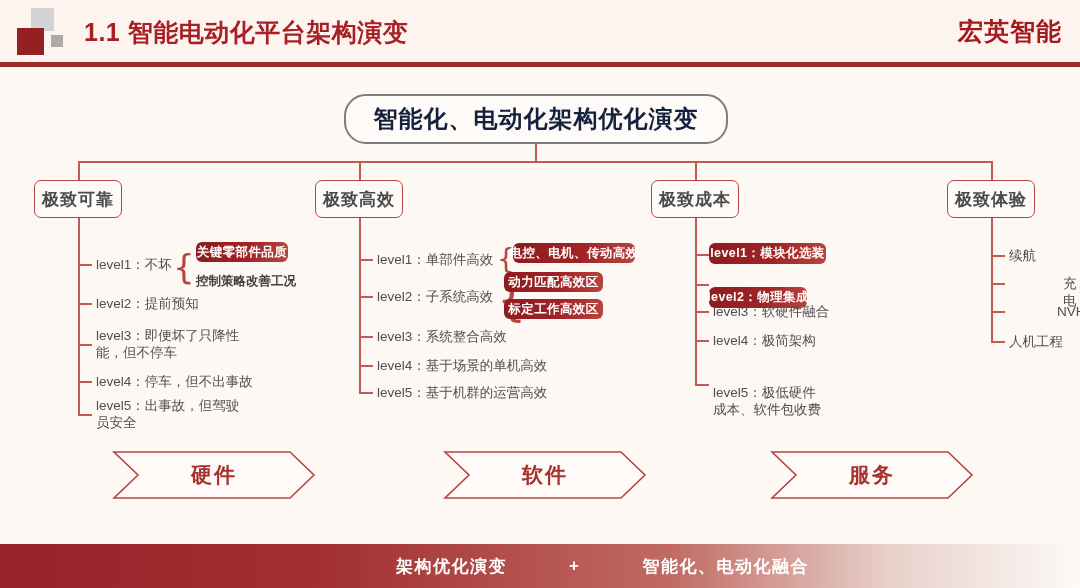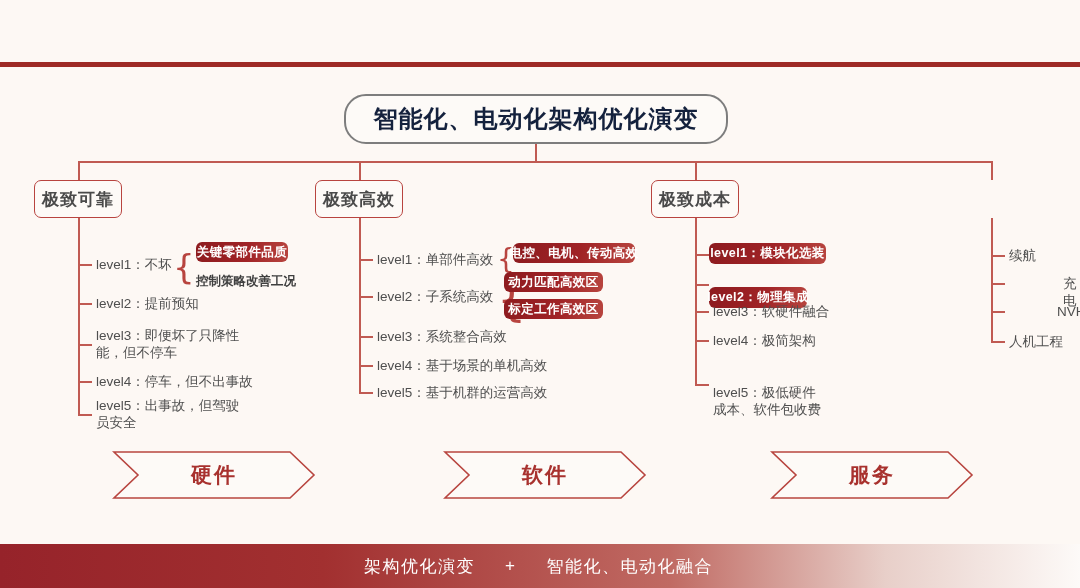--- a/index.html
+++ b/index.html
@@ -110,30 +110,38 @@
   #footer {
     position: absolute; left: 0; bottom: 0; width: 1080px; height: 44px;
     background: linear-gradient(90deg, #96232a 0%, #a23030 30%, #c06a63 62%, #e8cfc9 82%, #fdfaf8 100%);
     display: flex; align-items: center;
   }
   #footer-inner {
     display: flex; align-items: center; gap: 30px;
     margin-left: 364px;
   }
   #footer-inner span {
-    color: #ffffff; font-size: 17px; font-weight: normal; letter-spacing: 1.5px;
+    color: #ffffff; font-size: 17px; font-weight: bold; letter-spacing: 1.5px;
     white-space: nowrap;
+    margin-left: 32px;
   }
   #footer-plus { font-size: 17px !important; font-weight: bold; }
 </style>
 </head>
 <body>
 
 <div id="slide">
 
+  <div id="header">
+    <div class="deco-sq" id="deco-light"></div>
+    <div class="deco-sq" id="deco-red"></div>
+    <div class="deco-sq" id="deco-gray"></div>
+    <div id="slide-title">1.1 智能电动化平台架构演变</div>
+    <div id="brand-logo">宏英智能</div>
+  </div>
   <div id="header-rule"></div>
 
   <div id="root-box">
     <span>智能化、电动化架构优化演变</span>
   </div>
 
   <div class="ln ln-v" style="left:535px; top:144px; height:18px;"></div>
   <div class="ln ln-h" style="left:78px; top:161px; width:914px;"></div>
   <div class="ln ln-v" style="left:78px;  top:161px; height:19px;"></div>
   <div class="ln ln-v" style="left:359px; top:161px; height:19px;"></div>
@@ -141,20 +149,23 @@
   <div class="ln ln-v" style="left:991px; top:161px; height:19px;"></div>
 
   <div class="cat-box" id="cat0">
     <span>极致可靠</span>
   </div>
   <div class="cat-box" id="cat1">
     <span>极致高效</span>
   </div>
   <div class="cat-box" id="cat2">
     <span>极致成本</span>
+  </div>
+  <div class="cat-box" id="cat3">
+    <span>极致体验</span>
   </div>
 
   <div class="ln ln-v" style="left:78px; top:218px; height:196px;"></div>
   <div class="tick" style="left:78px; top:264px;  width:14px;"></div>
   <div class="tick" style="left:78px; top:303px;  width:14px;"></div>
   <div class="tick" style="left:78px; top:344px;  width:14px;"></div>
   <div class="tick" style="left:78px; top:381px;  width:14px;"></div>
   <div class="tick" style="left:78px; top:414px;  width:14px;"></div>
 
   <div class="leaf" style="left:96px; top:256px;">level1：不坏</div>

